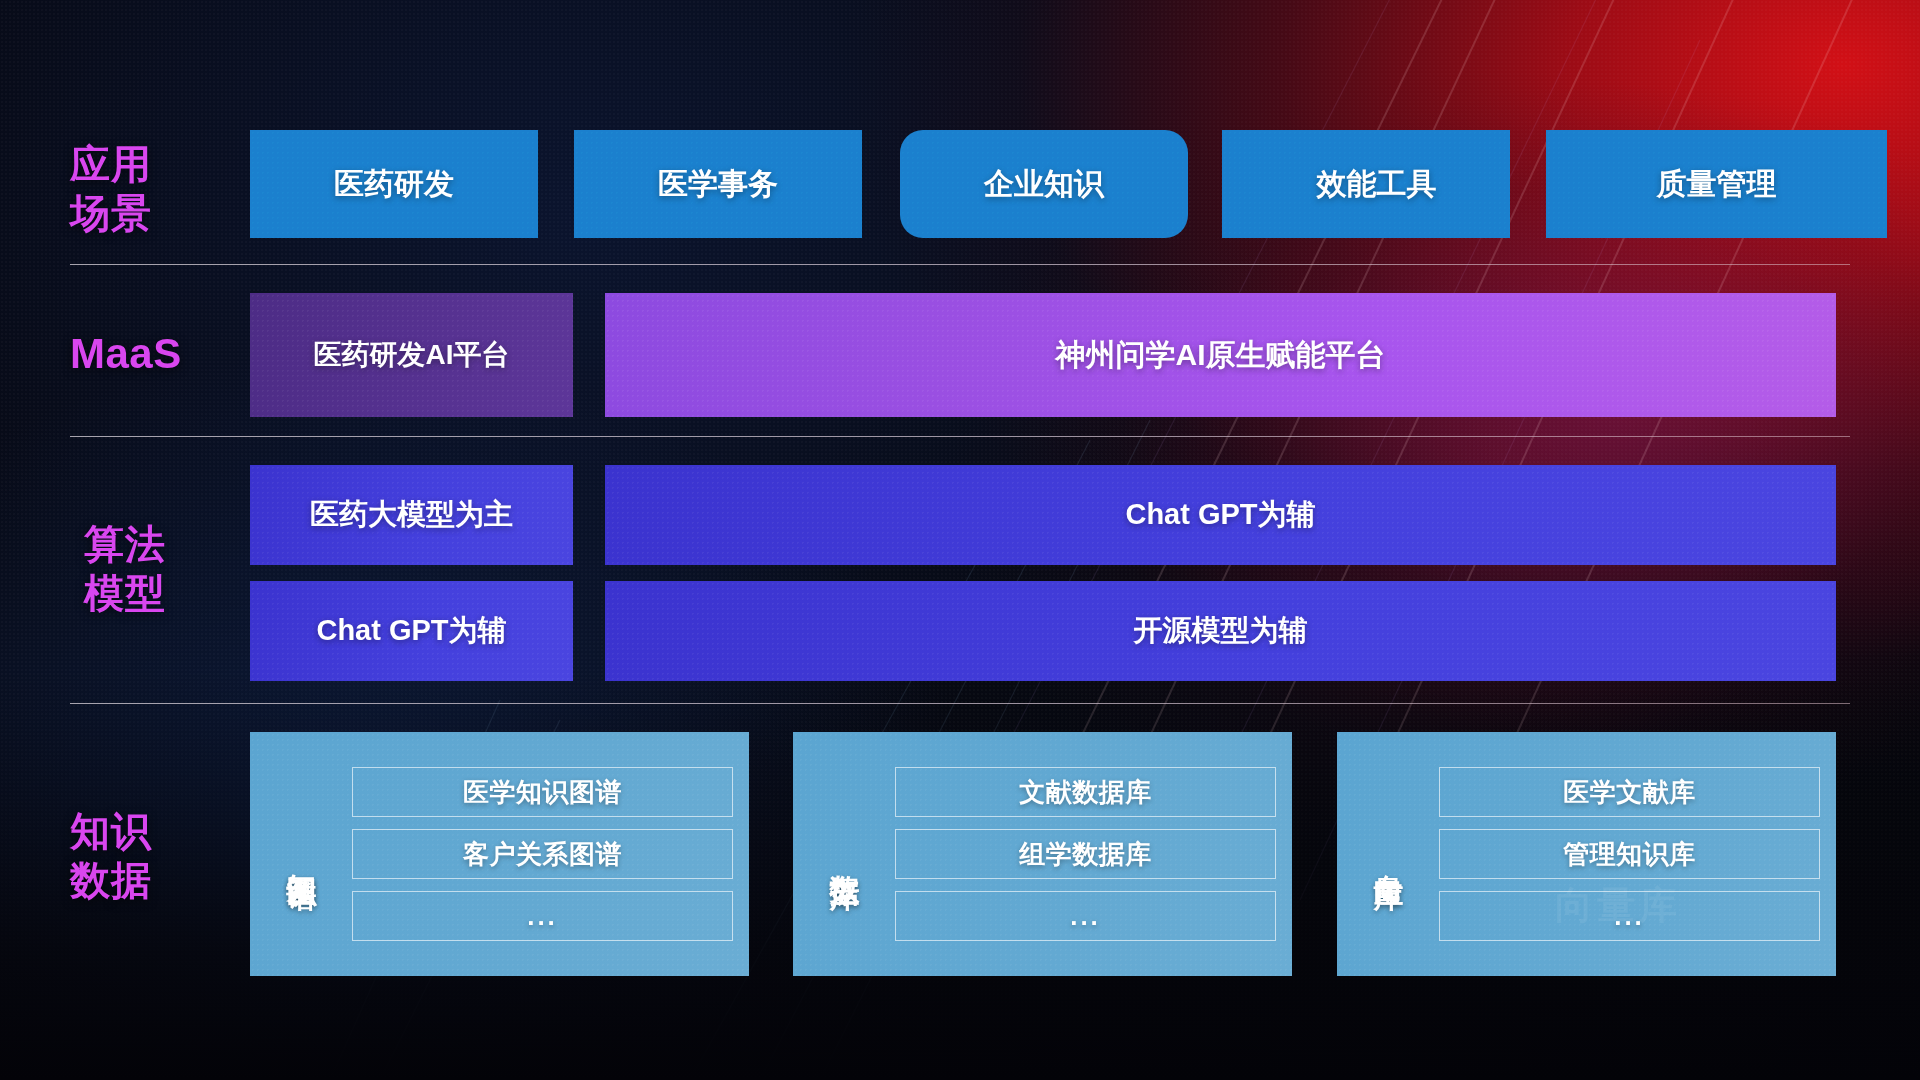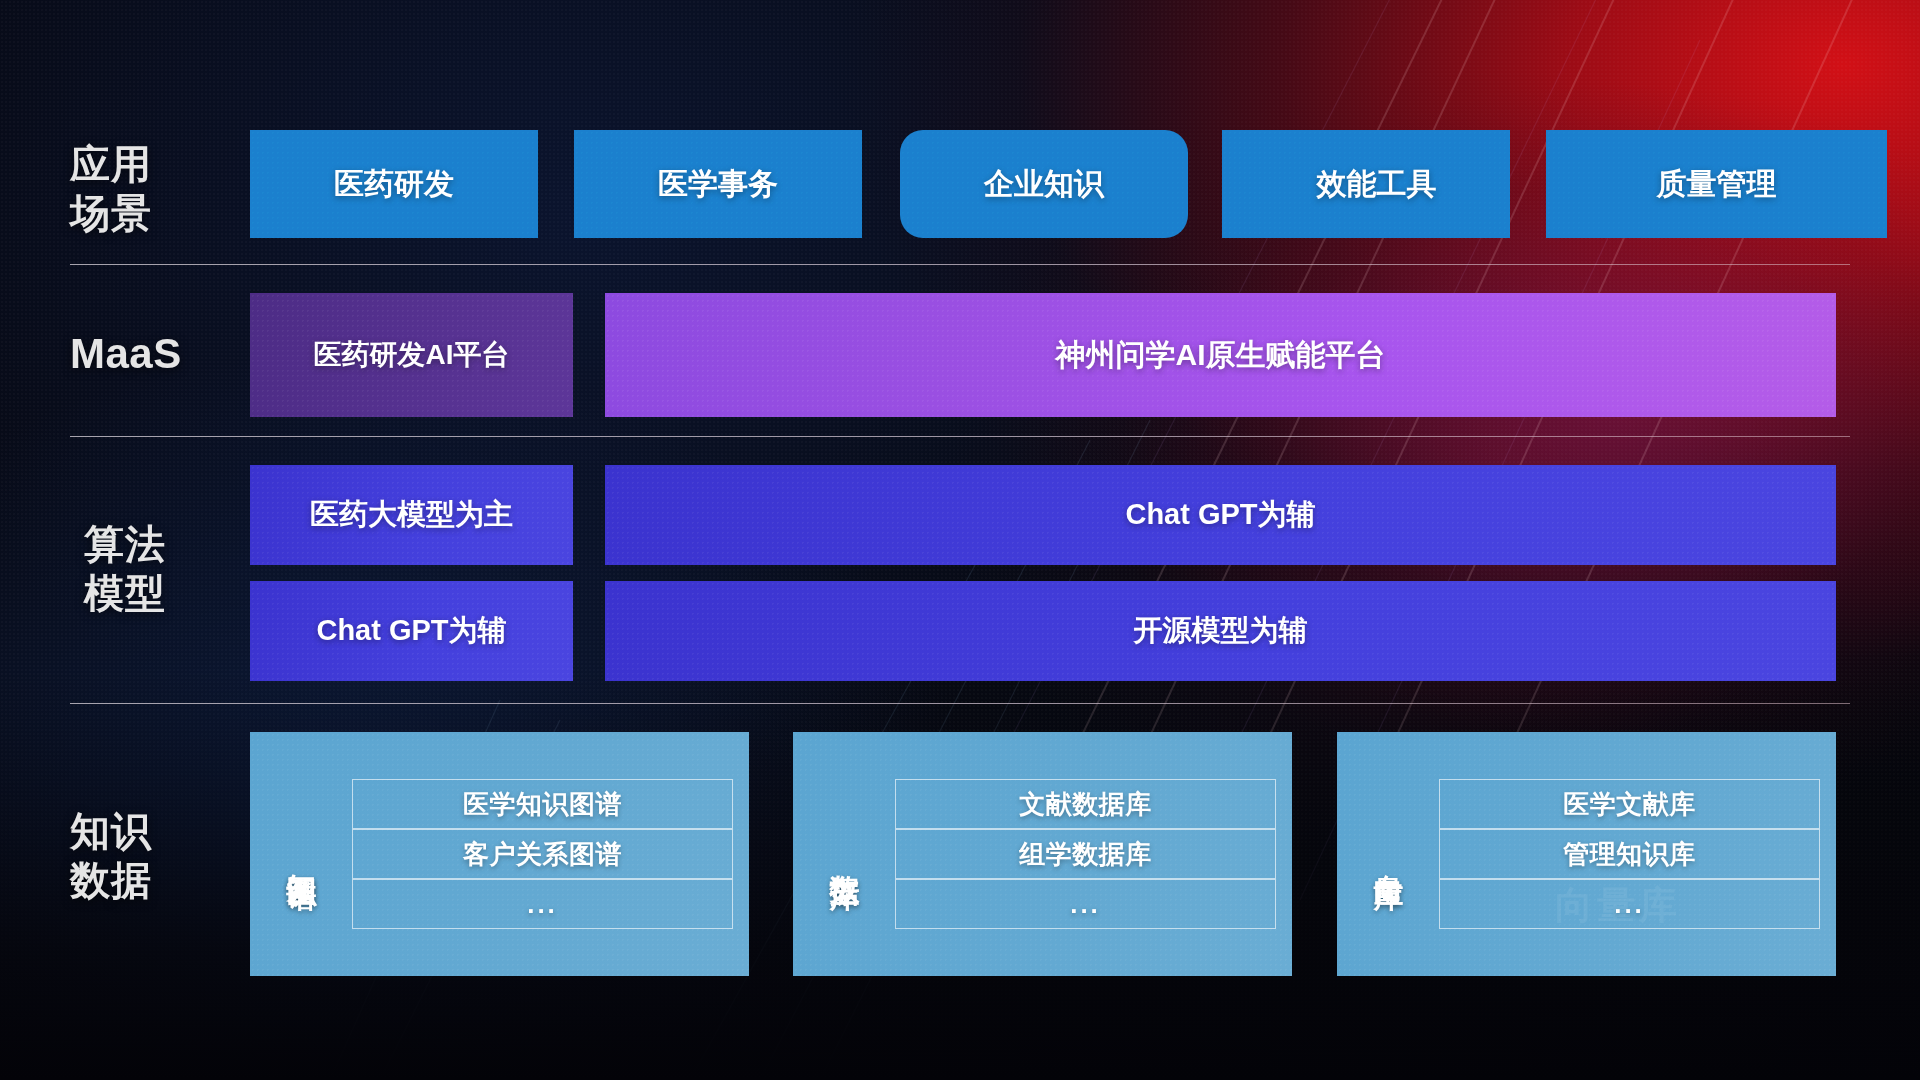--- a/index.html
+++ b/index.html
@@ -61,21 +61,21 @@
     width: 1920px; height: 1080px;
   }
 
   .row { position: absolute; left: 0; width: 1920px; }
 
   .row-label {
     position: absolute;
     left: 70px;
     width: 165px;
     text-align: left;
-    color: #e5e5e5;
+    color: #d946ef;
     font-weight: 700;
     font-size: 40px;
     line-height: 49px;
     letter-spacing: 1px;
     text-shadow: 0 2px 10px rgba(0,0,0,.6);
     white-space: pre-line;
   }
   .row-label.latin { font-size: 42px; letter-spacing: 0.5px; }
 
   .divider {
@@ -166,21 +166,21 @@
     display: flex;
     align-items: center;
     justify-content: center;
     text-shadow: 0 2px 5px rgba(0,0,0,.3);
   }
   .kd-items {
     flex: 1 1 auto;
     display: flex;
     flex-direction: column;
     justify-content: center;
-    gap: 0;
+    gap: 12px;
     padding-left: 12px;
   }
   .kd-item {
     height: 50px;
     border: 1px solid rgba(255,255,255,0.62);
     display: flex;
     align-items: center;
     justify-content: center;
     color: #ffffff;
     font-weight: 700;

